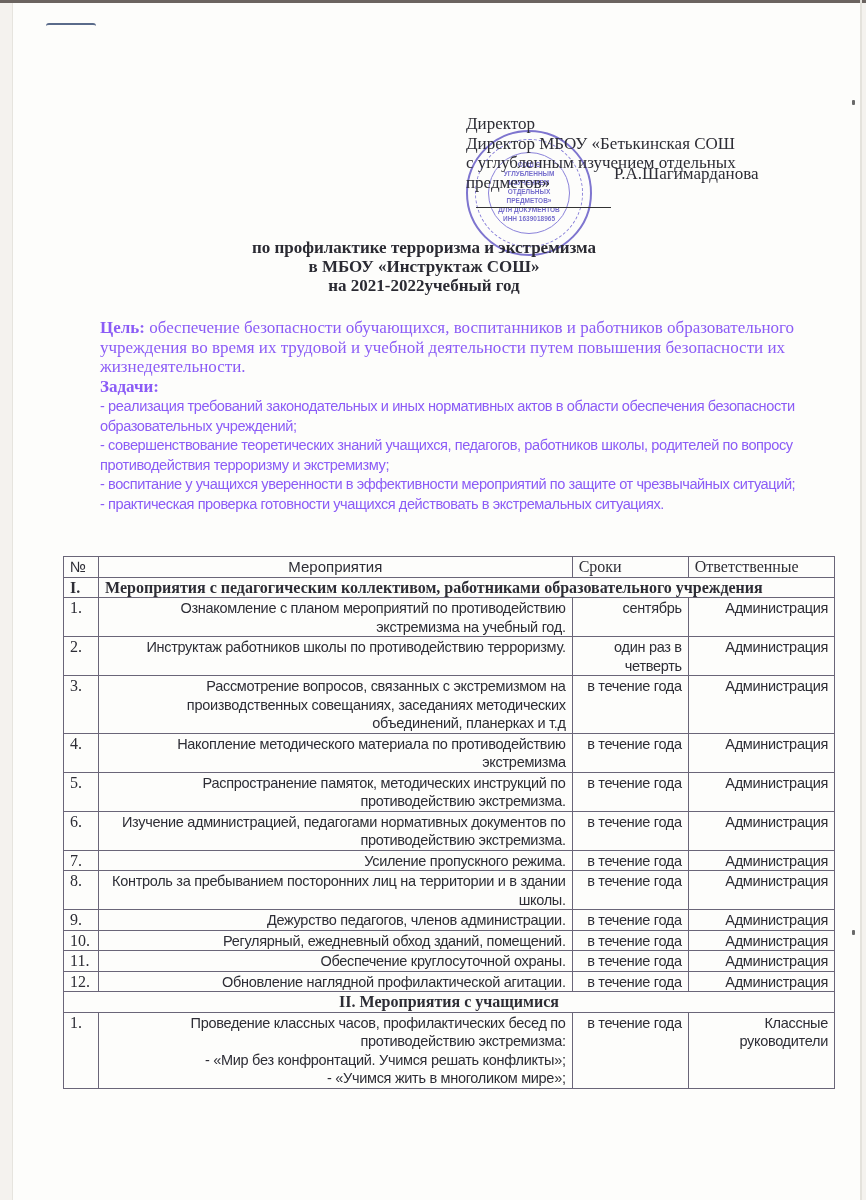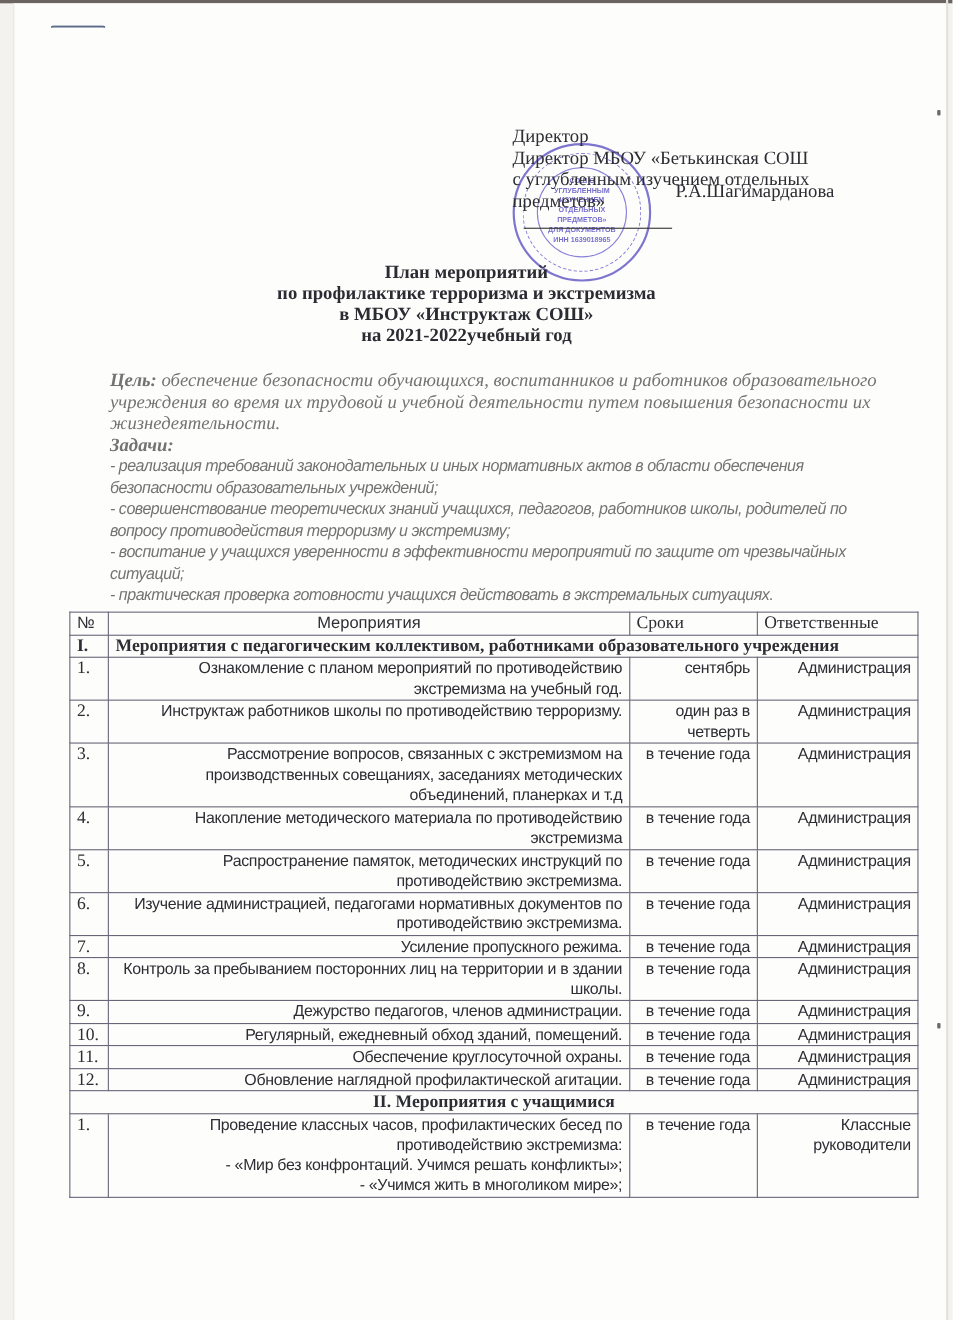--- a/index.html
+++ b/index.html
@@ -36,21 +36,21 @@
     }
     .stamp::after {
       content: ""; position: absolute; left: 20px; top: 20px; right: 20px; bottom: 20px;
       border-radius: 50%; border: 1px solid #6a5fd0;
     }
     .stamp-inner { position: absolute; left: 24px; top: 28px; width: 74px; text-align: center; font-size: 6.5px; line-height: 9px; font-weight: bold; }
 
     .title { position: absolute; left: 0; width: 848px; top: 238px; text-align: center; font-weight: bold; font-size: 17px; line-height: 19px; color: #2b2b33; }
     .title div { white-space: nowrap; }
 
-    .intro { position: absolute; left: 100px; top: 336px; width: 740px; font-size: 17px; line-height: 19.5px; color: #737373; font-style: italic; }
+    .intro { position: absolute; left: 100px; top: 318px; width: 740px; font-size: 17px; line-height: 19.5px; color: #8b5cf6; }
     .intro b { font-weight: bold; }
     .intro p { margin: 0; }
     .tasks { font-family: "Liberation Sans", sans-serif; font-size: 15.2px; letter-spacing: -0.45px; transform: scaleX(0.96); transform-origin: left; }
 
     table.plan {
       position: absolute; left: 63px; top: 556px; width: 772px;
       border-collapse: collapse; font-size: 16px; color: #2d2d35;
     }
     table.plan td, table.plan th {
       border: 1px solid #6a6578; vertical-align: top; padding: 1px 6px 0 6px; line-height: 18.5px;
@@ -89,21 +89,20 @@
 <div class="approve">
   <div class="line">Директор</div>
   <div class="line">Директор МБОУ «Бетькинская СОШ</div>
   <div class="line">с углубленным изучением отдельных</div>
   <div class="line">предметов»</div>
 </div>
 <div class="sign-line"></div>
 <div class="signer">Р.А.Шагимарданова</div>
 
 <div class="title">
-  <div>План мероприятий</div>
   <div>по профилактике  терроризма и экстремизма</div>
   <div>в  МБОУ «Инструктаж СОШ»</div>
   <div>на 2021-2022учебный год</div>
 </div>
 
 <div class="intro">
   <p><b>Цель:</b><span> обеспечение безопасности обучающихся, воспитанников и работников образовательного учреждения во время их трудовой и учебной деятельности путем повышения безопасности их жизнедеятельности.</span></p>
   <p><b>Задачи:</b></p>
   <div class="tasks">
     <p>- реализация требований законодательных и иных нормативных актов в области обеспечения безопасности образовательных  учреждений;</p>

